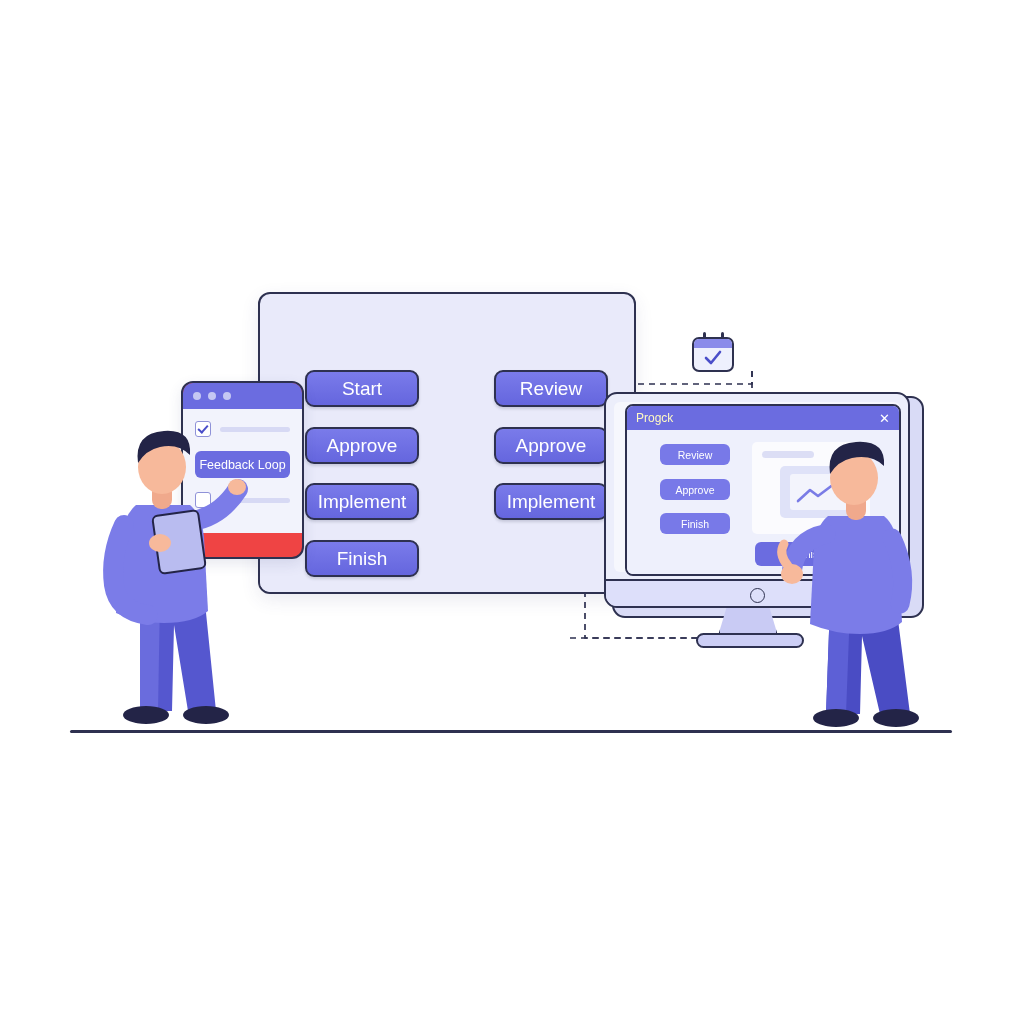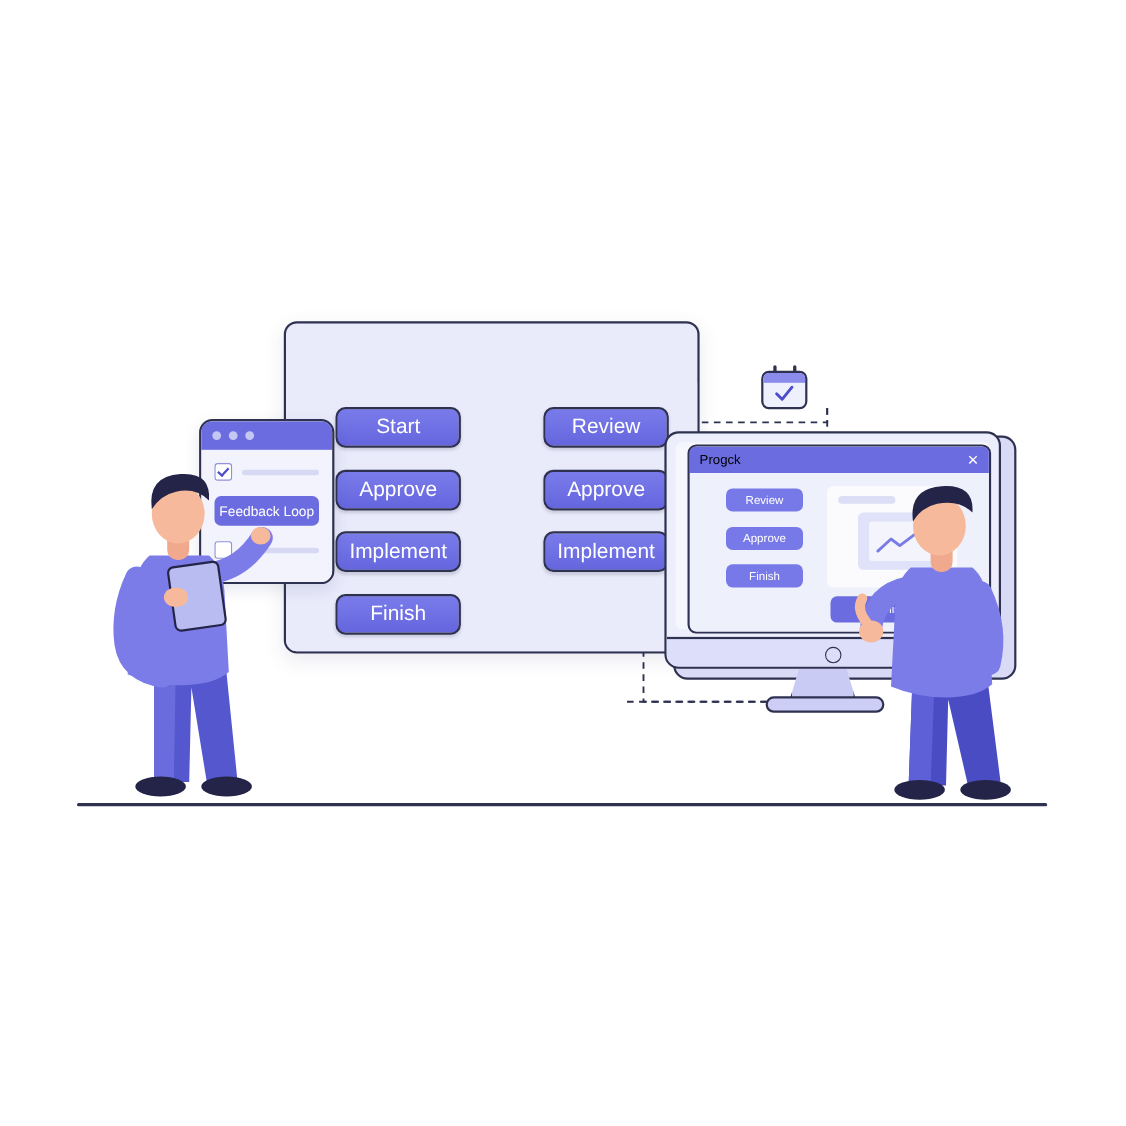--- a/index.html
+++ b/index.html
@@ -31,21 +31,21 @@
   #builder-body{position:absolute;left:0;top:54px;width:100%;height:246px;background:#e9eafa;}
 
   .node{position:absolute;height:33px;border:2px solid #2e3150;border-radius:9px;
         background:linear-gradient(#7a7bea,#6566de);
         display:flex;align-items:center;justify-content:center;
         color:#fff;font-size:19px;box-shadow:0 2px 3px rgba(46,49,80,.18);}
   .node.col-l{left:45px;width:110px;}
   .node.col-r{left:234px;width:110px;}
 
   
-  #miniwin{left:181px;top:381px;width:123px;height:150px;background:#e5e5e5;
+  #miniwin{left:181px;top:381px;width:123px;height:178px;background:#ef4444;
            box-shadow:0 5px 14px rgba(60,62,120,.12);}
   #miniwin .win-bar{height:26px;padding:0 10px;gap:7px;}
   .dot{width:8px;height:8px;border-radius:50%;background:#c5c7f3;}
   #miniwin-body{position:absolute;left:0;top:26px;width:100%;height:124px;
                 background:#f2f3fc;padding:12px 12px 0 12px;box-sizing:border-box;}
   .chk-row{display:flex;align-items:center;gap:9px;margin-bottom:14px;}
   .chk{width:14px;height:14px;border:1.6px solid #8f92d8;border-radius:3px;
        background:#fff;position:relative;flex:none;}
   .chk.on:after{content:"";position:absolute;left:3.6px;top:.6px;width:4px;height:8px;
        border:solid #4a4ec9;border-width:0 2px 2px 0;transform:rotate(42deg);}
@@ -75,21 +75,21 @@
   #mon-neck{position:absolute;left:114px;top:216px;width:60px;height:28px;background:#c9cbf4;
      border:2.5px solid #2e3150;border-top:none;box-sizing:border-box;
      clip-path:polygon(14% 0,86% 0,100% 100%,0% 100%);}
   #mon-foot{position:absolute;left:92px;top:241px;width:108px;height:15px;background:#ccceF5;
      border:2.5px solid #2e3150;border-radius:8px;box-sizing:border-box;}
 
   
   #appwin{position:absolute;left:21px;top:12px;width:276px;height:172px;
      border:2px solid #2e3150;border-radius:8px;background:#eef0fc;box-sizing:border-box;overflow:hidden;}
   #appwin .win-bar{height:24px;padding:0 9px;justify-content:space-between;}
-  #app-title{color:#000000;font-size:12px;}
+  #app-title{color:#fef9c3;font-size:12px;}
   #app-close{color:#fff;font-size:13px;line-height:1;}
   #appwin-body{position:absolute;left:0;top:24px;width:100%;height:146px;background:#eef0fc;}
   .mini-node{position:absolute;left:33px;width:70px;height:21px;border-radius:6px;
      background:#7879e8;color:#fff;font-size:10.5px;display:flex;align-items:center;justify-content:center;}
   #card-stack{position:absolute;left:125px;top:12px;width:118px;height:92px;background:#fbfbfe;border-radius:5px;}
   #card-line1{position:absolute;left:10px;top:9px;width:52px;height:7px;border-radius:4px;background:#dcdef5;}
   #chart-card{position:absolute;left:28px;top:24px;width:78px;height:52px;background:#dfe2f8;border-radius:5px;}
   #chart-inner{position:absolute;left:10px;top:8px;width:58px;height:36px;background:#f3f4fc;border-radius:3px;}
   #mon-cta{position:absolute;left:128px;top:112px;width:110px;height:24px;border-radius:6px;
      background:#6b6ce0;color:#fff;font-size:10.5px;display:flex;align-items:center;justify-content:center;}

